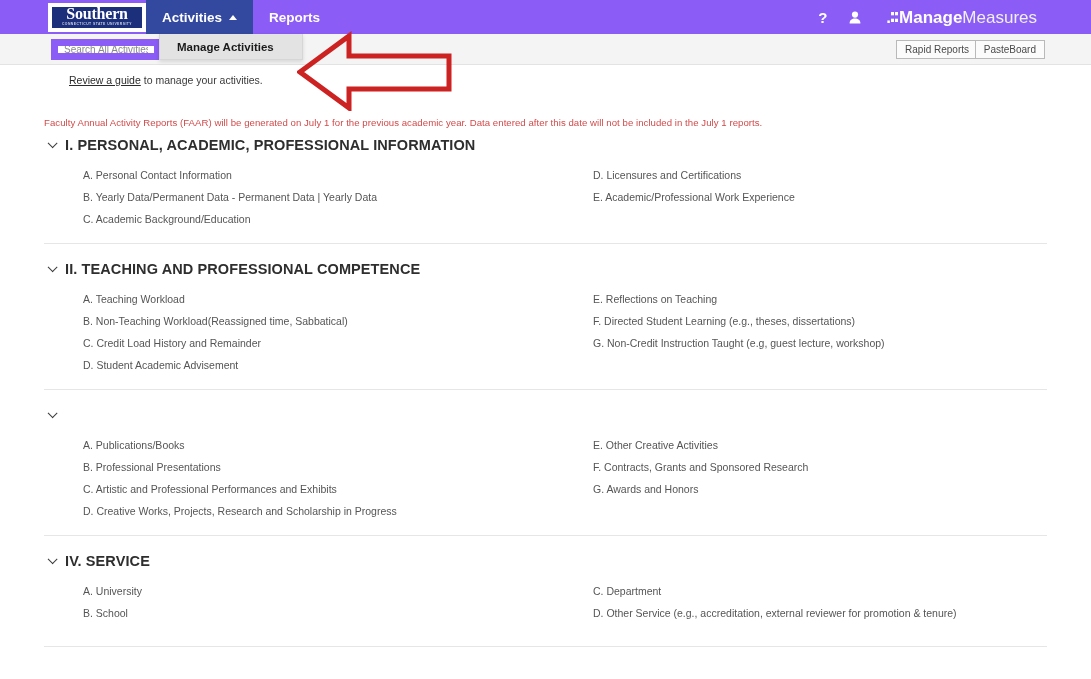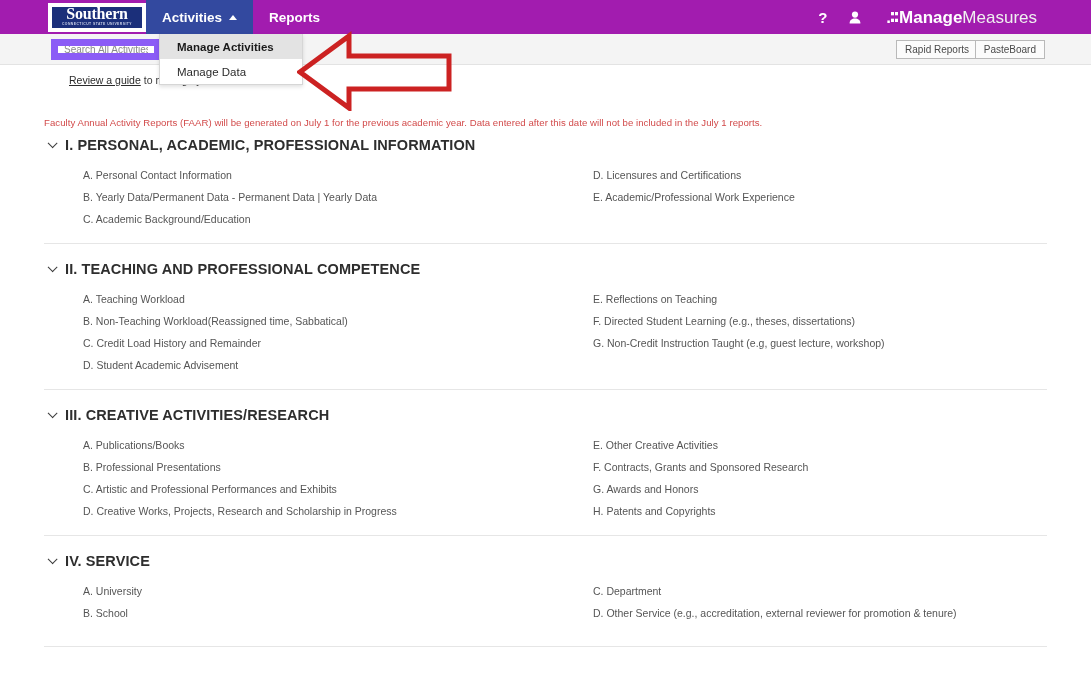--- a/index.html
+++ b/index.html
@@ -16,21 +16,21 @@
     width: 1091px; height: 679px;
     background: #ffffff;
     overflow: hidden;
   }
 
   
   .navbar {
     position: absolute;
     top: 0; left: 0;
     width: 1091px; height: 34px;
-    background: #a21caf;
+    background: #8b5cf6;
     display: flex;
     align-items: stretch;
     gap: 44px;
   }
   .nav-left {
     display: flex;
     align-items: stretch;
   }
   .logo-box {
     margin-left: 48px;
@@ -339,23 +339,20 @@
   <button class="btn-toolbar" id="btn-pasteboard">PasteBoard</button>
 
   <div class="guide-line">
     <span class="guide-link">Review a guide</span><span> to manage your activities.</span>
   </div>
 
   <div class="dropdown">
     <div class="dropdown-item highlighted">
       <span>Manage Activities</span>
     </div>
-    <div class="dropdown-item">
-      <span>Manage Data</span>
-    </div>
   </div>
 
   <div class="notice">Faculty Annual Activity Reports (FAAR) will be generated on July 1 for the previous academic year. Data entered after this date will not be included in the July 1 reports.</div>
 
   <div class="content">
 
     <div class="section">
       <div class="section-header">
         <span class="chev"></span>
         <span class="section-title">I. PERSONAL, ACADEMIC, PROFESSIONAL INFORMATION</span>
@@ -391,34 +388,32 @@
           <div class="sub-item">F. Directed Student Learning (e.g., theses, dissertations)</div>
           <div class="sub-item">G. Non-Credit Instruction Taught (e.g, guest lecture, workshop)</div>
         </div>
       </div>
     </div>
     <div class="divider"></div>
 
     <div class="section">
       <div class="section-header">
         <span class="chev"></span>
-        <span class="section-title">III. CREATIVE ACTIVITIES/RESEARCH</span>
       </div>
       <div class="section-grid">
         <div class="grid-col">
           <div class="sub-item">A. Publications/Books</div>
           <div class="sub-item">B. Professional Presentations</div>
           <div class="sub-item">C. Artistic and Professional Performances and Exhibits</div>
           <div class="sub-item">D. Creative Works, Projects, Research and Scholarship in Progress</div>
         </div>
         <div class="grid-col">
           <div class="sub-item">E. Other Creative Activities</div>
           <div class="sub-item">F. Contracts, Grants and Sponsored Research</div>
           <div class="sub-item">G. Awards and Honors</div>
-          <div class="sub-item">H. Patents and Copyrights</div>
         </div>
       </div>
     </div>
     <div class="divider"></div>
 
     <div class="section">
       <div class="section-header">
         <span class="chev"></span>
         <span class="section-title">IV. SERVICE</span>
       </div>

